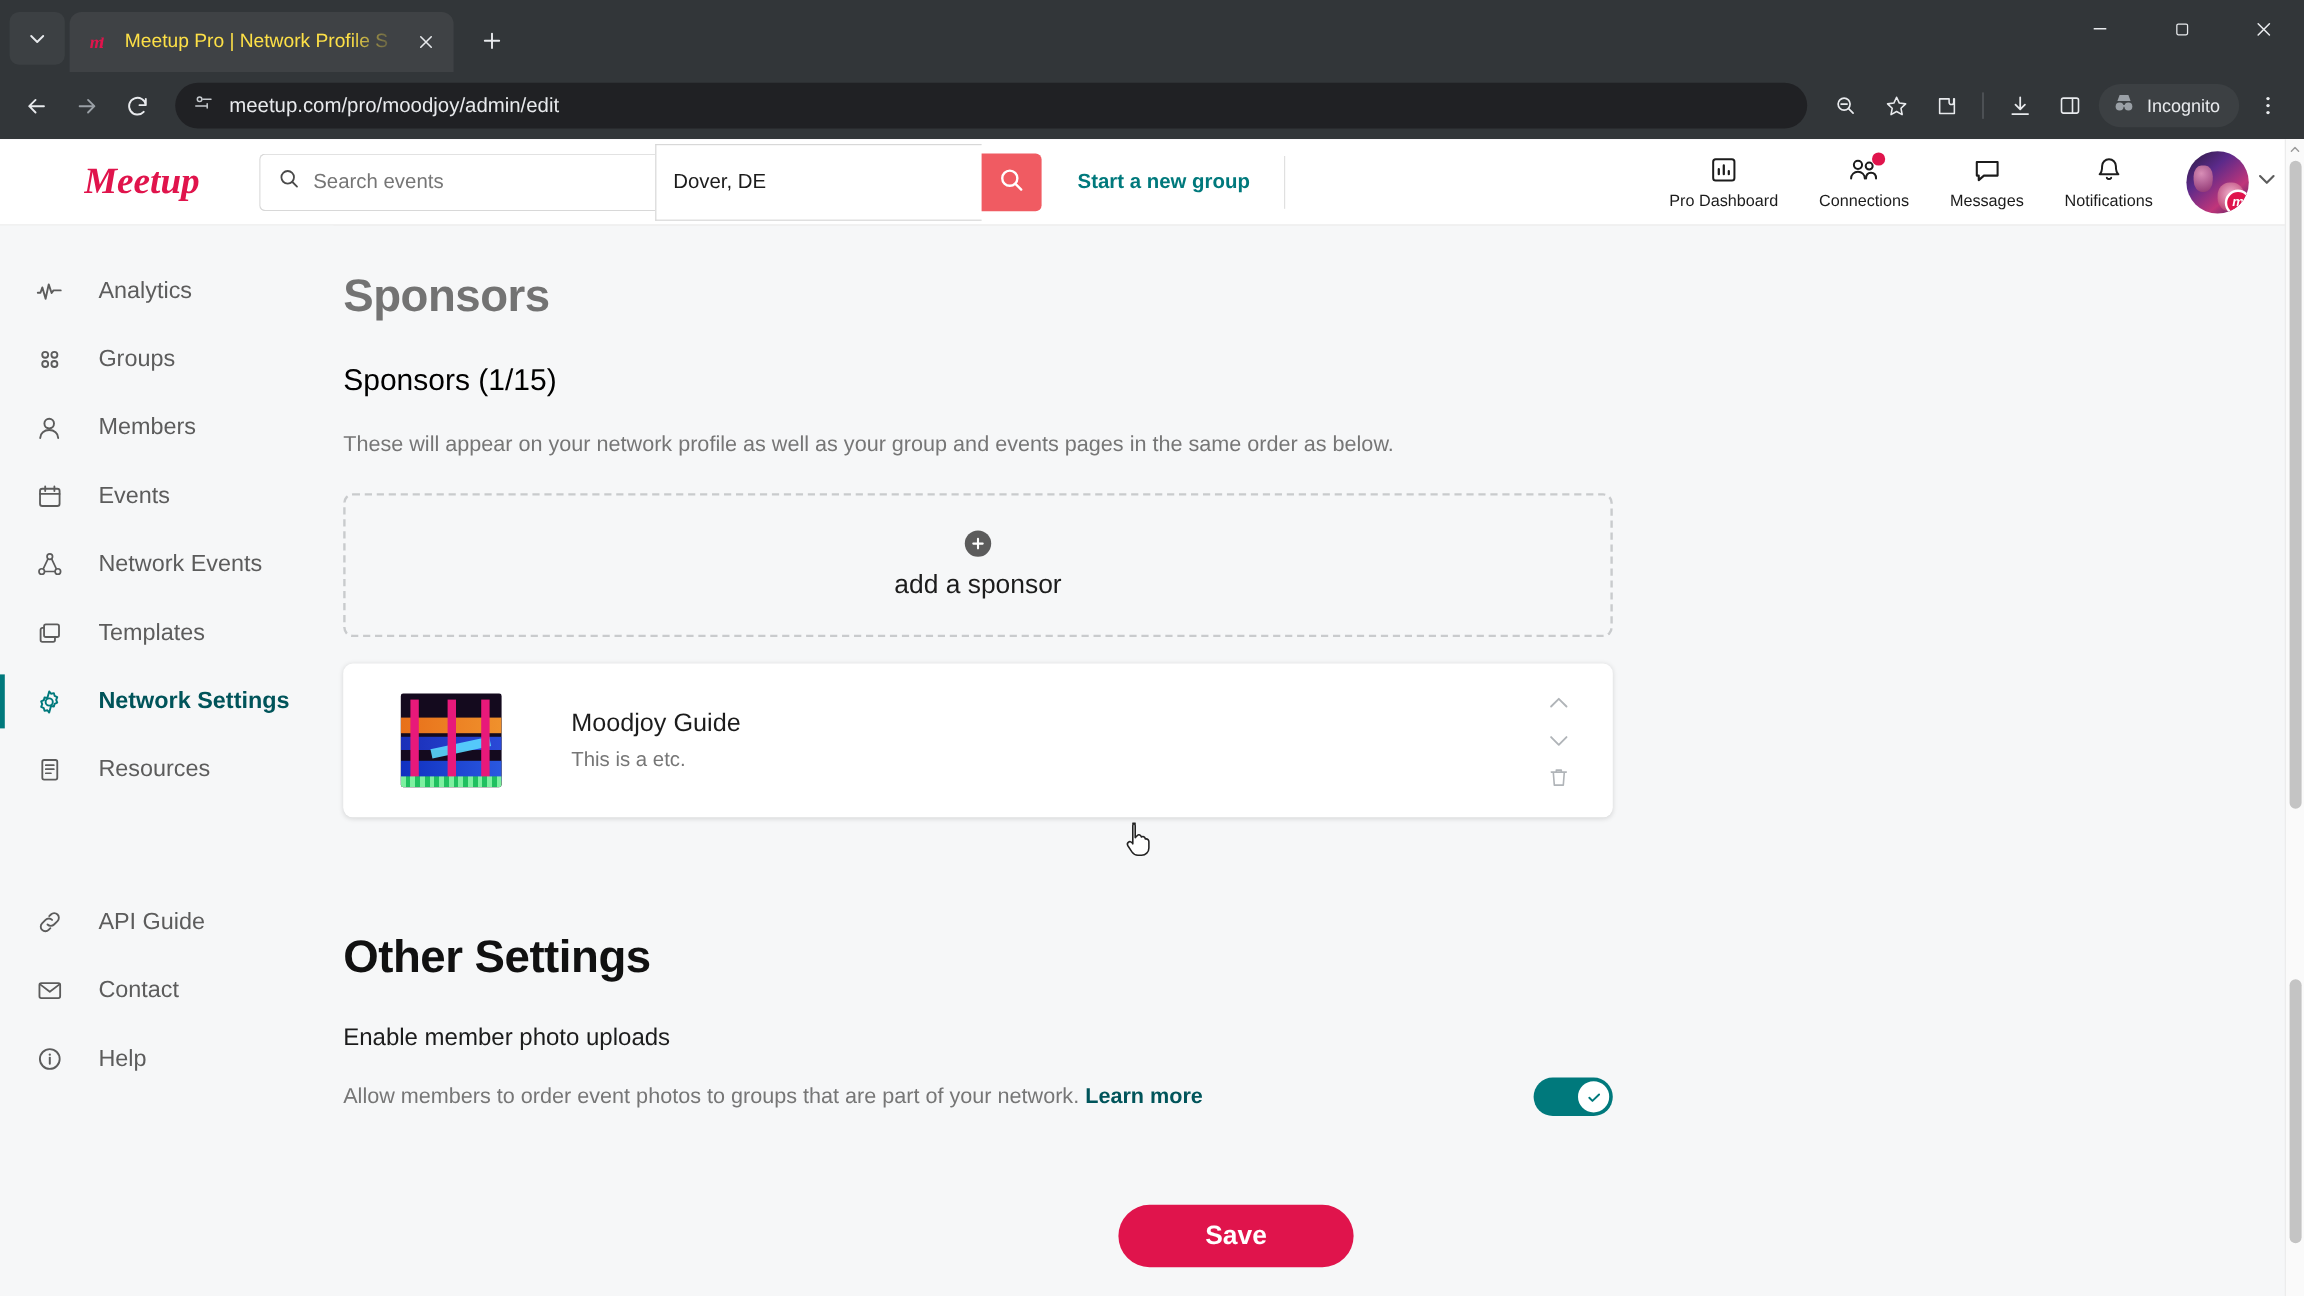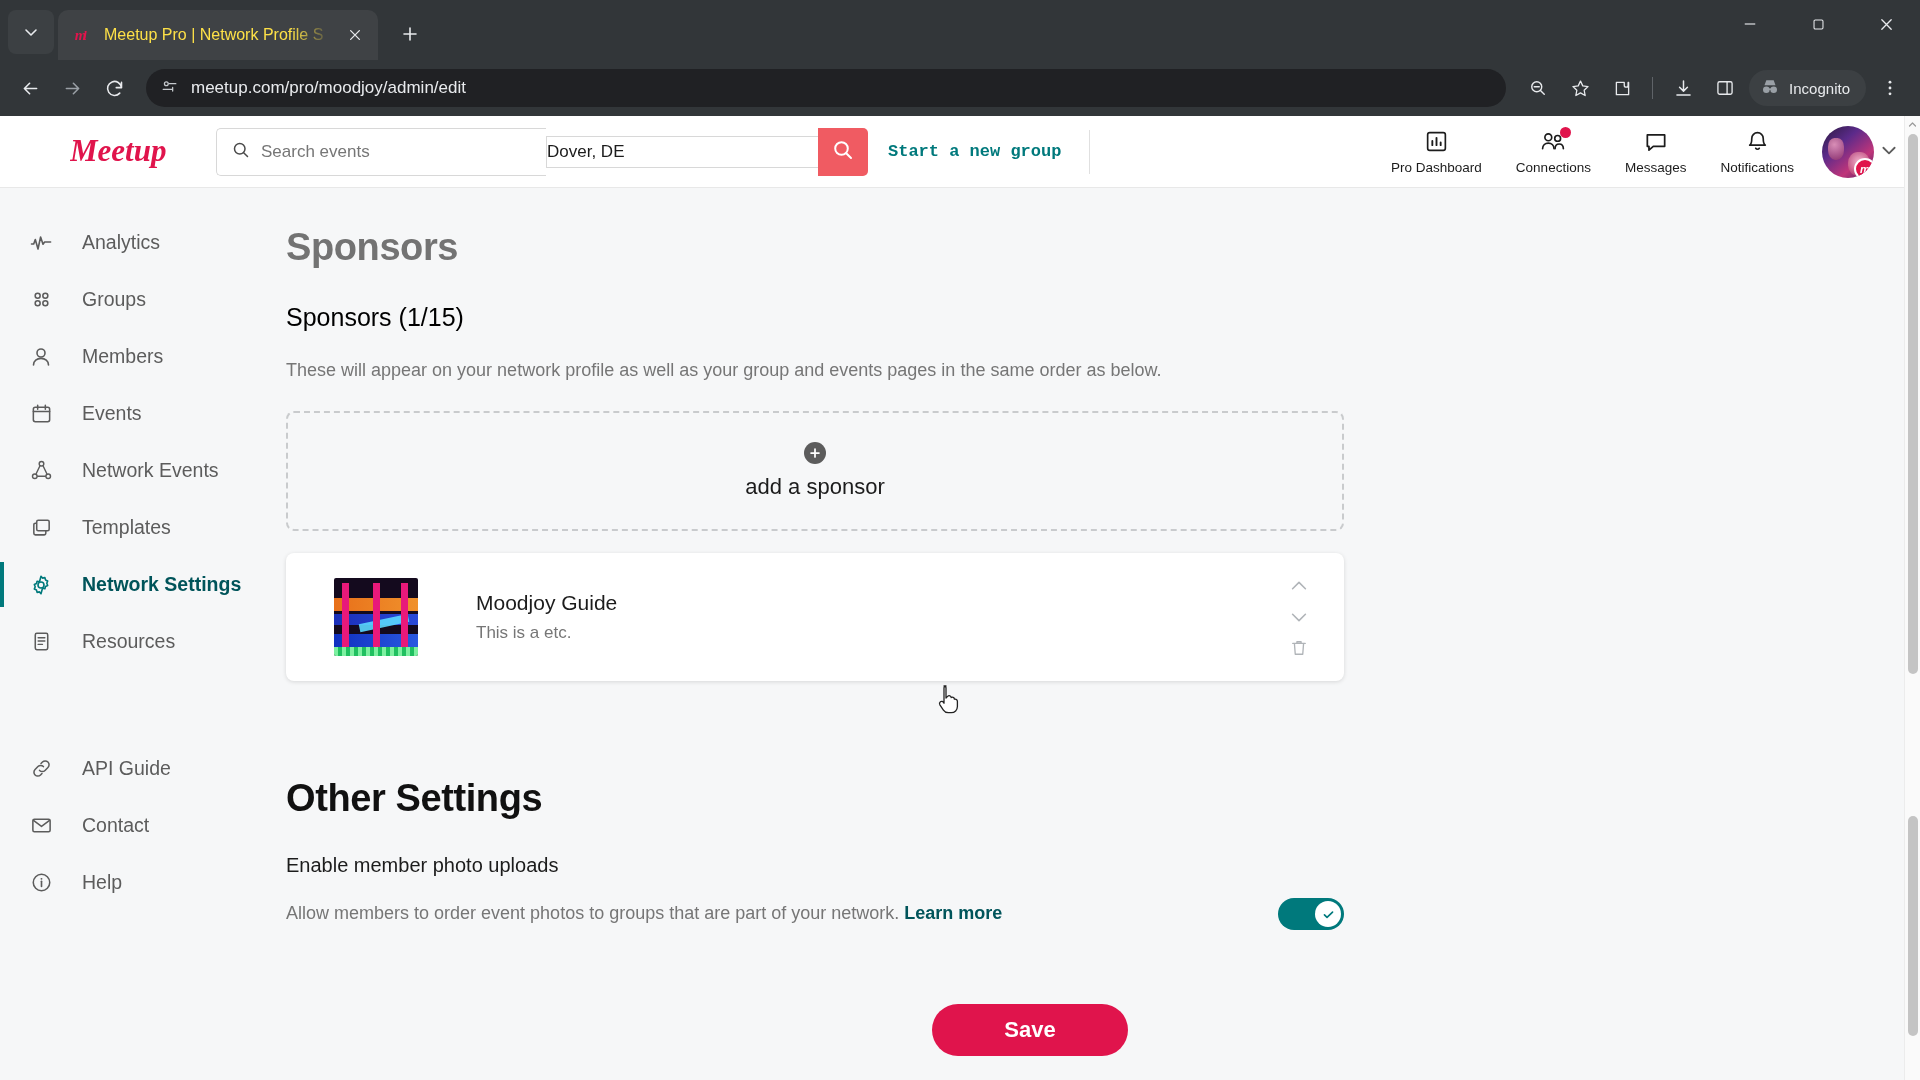--- a/index.html
+++ b/index.html
@@ -88,35 +88,35 @@
     width: 330px; height: 48px; border: 1px solid #d8d8d8; border-right: none;
     border-radius: 5px 0 0 5px; display: flex; align-items: center;
     gap: 10px; padding: 12px 14px; background: #fff;
   }
   .search-field input {
     border: none; outline: none; font-size: 17px; color: #4a4a4a;
     font-family: "Liberation Sans", sans-serif; width: 100%; background: transparent;
   }
   .search-field input::placeholder { color: #767676; }
   .loc-field {
-    width: 272px; height: 32px; border: 1px solid #d8d8d8; border-right: none;
-    display: flex; align-items: center; padding: 0 0; background: #fff;
+    width: 272px; height: 64px; border: 1px solid #d8d8d8; border-right: none;
+    display: flex; align-items: center; padding: 0 14px; background: #fff;
   }
   .loc-field input {
     border: none; outline: none; font-size: 17px; color: #1c1c1c;
     font-family: "Liberation Sans", sans-serif; width: 100%; background: transparent;
   }
   .search-btn {
     width: 50px; height: 48px; background: #f05b62; border-radius: 0 5px 5px 0;
     display: flex; align-items: center; justify-content: center; cursor: pointer;
     border: none;
   }
   .start-group {
-    color: #00797c; font-size: 17px; font-weight: bold; margin-left: 20px;
-    white-space: nowrap; cursor: pointer; text-decoration: none; font-family: Liberation Mono, monospace;
+    color: #00797c; font-size: 17px; font-weight: bold; margin-left: 30px;
+    white-space: nowrap; cursor: pointer; text-decoration: none;
   }
   .hdr-sep { width: 1px; height: 44px; background: #e0e0e0; margin: 0 26px 0 28px; }
   .nav-items { display: flex; align-items: center; gap: 34px; margin-left: auto; }
   .nav-item {
     display: flex; flex-direction: column; align-items: center; gap: 5px;
     cursor: pointer; position: relative;
   }
   .nav-item .nlabel { font-size: 13.5px; color: #1c1c1c; white-space: nowrap; }
   .nav-icon { height: 26px; display: flex; align-items: center; position: relative; }
   .badge-dot {

